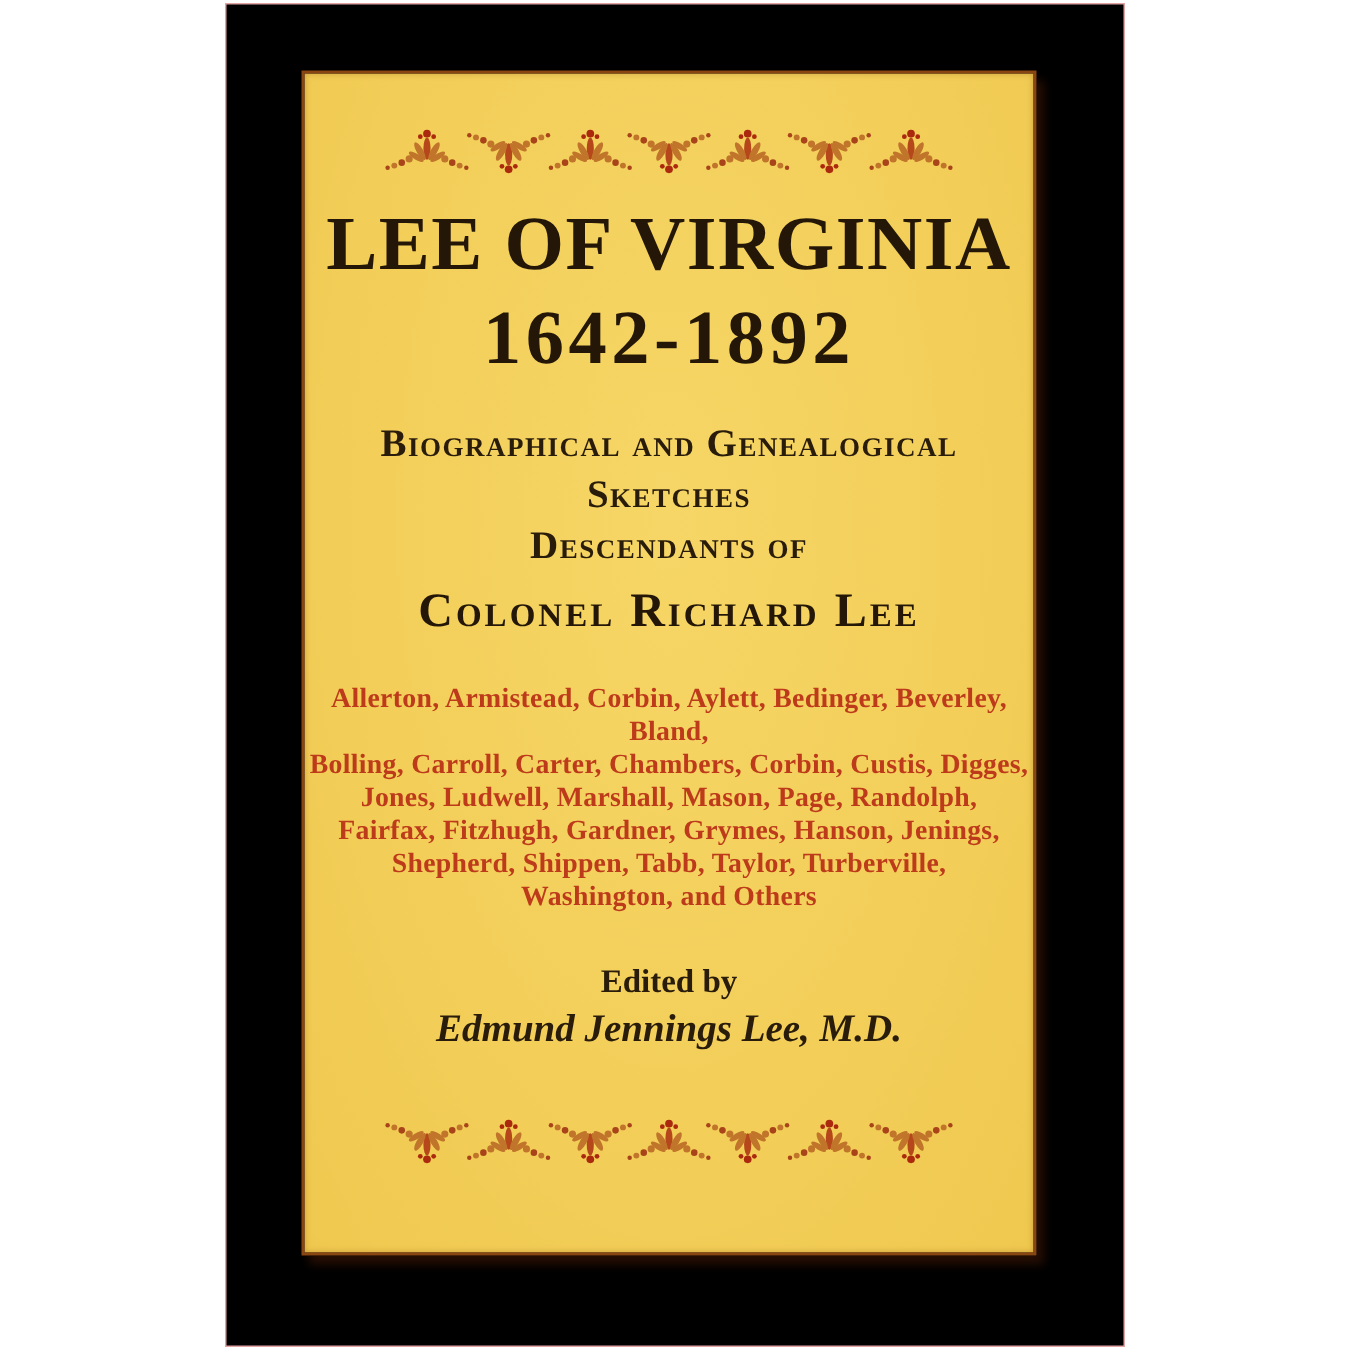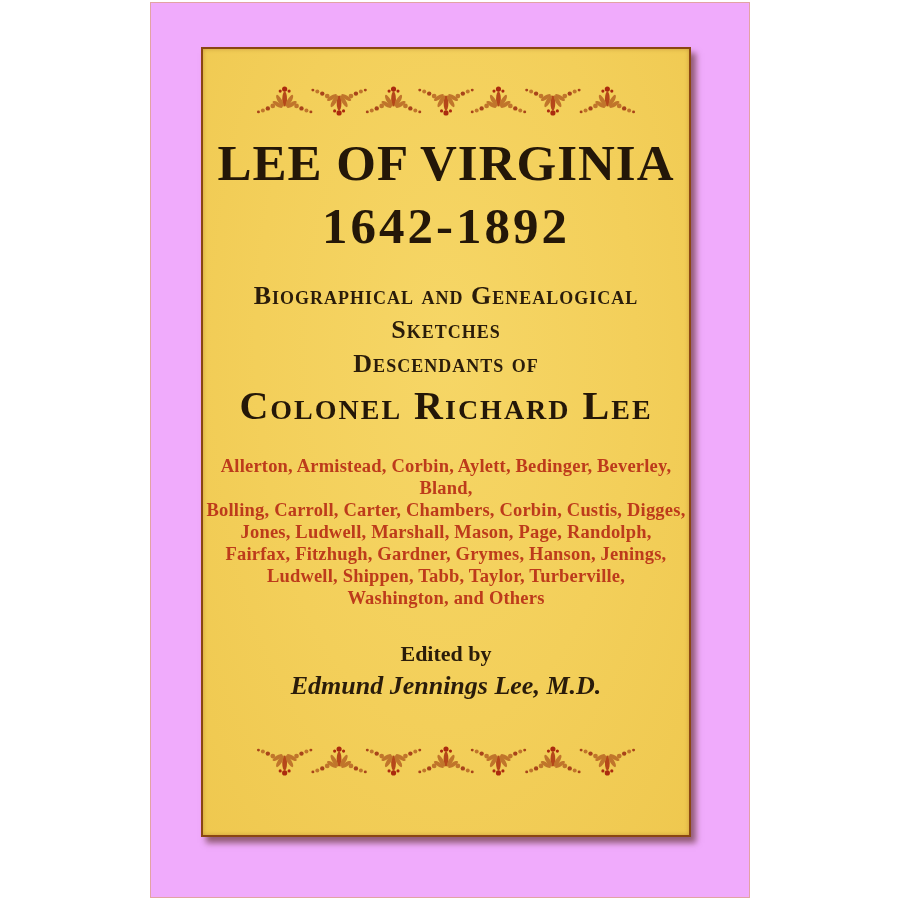--- a/index.html
+++ b/index.html
@@ -2,21 +2,21 @@
 <html><head>
 <meta charset="utf-8">
 <style>
   html,body{margin:0;padding:0;background:#ffffff;}
   .stage{
     position:relative;width:900px;height:900px;background:#ffffff;overflow:hidden;
     font-family:"Liberation Serif","DejaVu Serif",serif;
   }
   .cover{
     position:absolute;left:150px;top:2px;width:600px;height:896px;
-    background:#f0abfc;
+    background:#000000;
     border:1px solid #e2a3a3;box-sizing:border-box;
   }
   .panel{
     position:absolute;left:50px;top:44px;width:490px;height:790px;
     box-sizing:border-box;
     background:radial-gradient(ellipse at 50% 38%, #f6d666 0%, #f3cf5a 55%, #efc84f 100%);
     border:2px solid #8a4612;
     box-shadow:5px 6px 6px rgba(70,25,8,0.55), inset 0 0 4px rgba(130,70,15,0.35);
     text-align:center;
   }
@@ -30,21 +30,21 @@
     margin-top:6px;font-size:51px;line-height:57px;font-weight:bold;
     color:#241708;letter-spacing:3px;
   }
   .subtitle{margin-top:24px;color:#2a1c0a;}
   .subtitle .sub-line{
     font-variant:small-caps;font-weight:bold;font-size:26px;line-height:34px;
     letter-spacing:1px;
     text-align:center;
   }
   .colonel{
-    margin-top:2px;font-variant:small-caps;font-weight:bold;font-size:40px;
+    margin-top:2px;font-variant:small-caps;font-weight:bold;font-size:32px;
     line-height:46px;letter-spacing:2px;color:#241708;
   }
   .families{margin-top:26px;color:#bd3b1b;font-weight:bold;}
   .families .fam-line{font-size:18.5px;line-height:22px;letter-spacing:0.2px;}
   .edited-by{margin-top:32px;font-size:22px;line-height:26px;font-weight:bold;color:#2a1c0a;}
   .editor{margin-top:4px;font-size:26px;line-height:30px;font-weight:bold;font-style:italic;color:#2a1c0a;}
 </style>
 </head>
 <body>
 
@@ -91,21 +91,21 @@
         <div class="sub-line">Descendants of</div>
       </div>
 
       <div class="colonel">Colonel Richard Lee</div>
 
       <div class="families">
         <div class="fam-line">Allerton, Armistead, Corbin, Aylett, Bedinger, Beverley, Bland,</div>
         <div class="fam-line">Bolling, Carroll, Carter, Chambers, Corbin, Custis, Digges,</div>
         <div class="fam-line">Jones, Ludwell, Marshall, Mason, Page, Randolph,</div>
         <div class="fam-line">Fairfax, Fitzhugh, Gardner, Grymes, Hanson, Jenings,</div>
-        <div class="fam-line">Ludwell, Shippen, Tabb, Taylor, Turberville,</div>
+        <div class="fam-line">Shepherd, Shippen, Tabb, Taylor, Turberville,</div>
         <div class="fam-line">Washington, and Others</div>
       </div>
 
       <div class="edited-by">Edited by</div>
       <div class="editor">Edmund Jennings Lee, M.D.</div>
 
       <svg class="ornament bottom" viewBox="0 0 394 48" xmlns="http://www.w3.org/2000/svg">
         <use href="#cluster" transform="translate(34,32)"></use>
         <use href="#cluster" transform="translate(144,32)"></use>
         <use href="#cluster" transform="translate(250,32)"></use>

